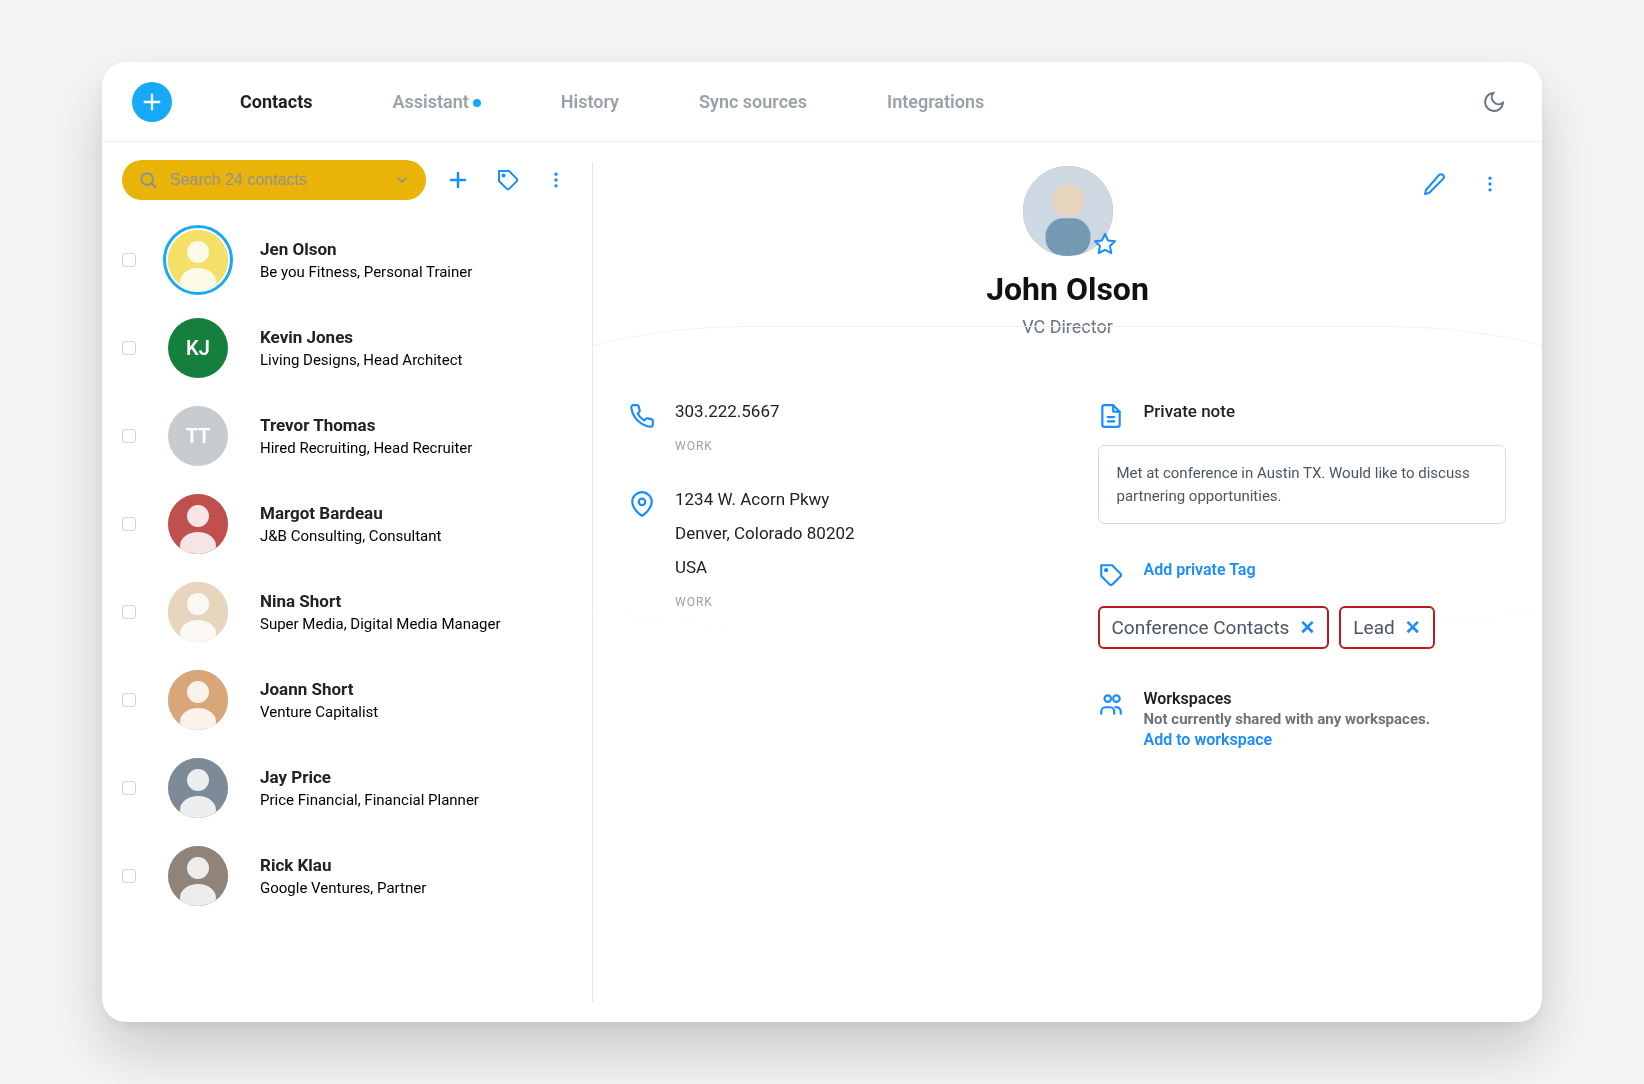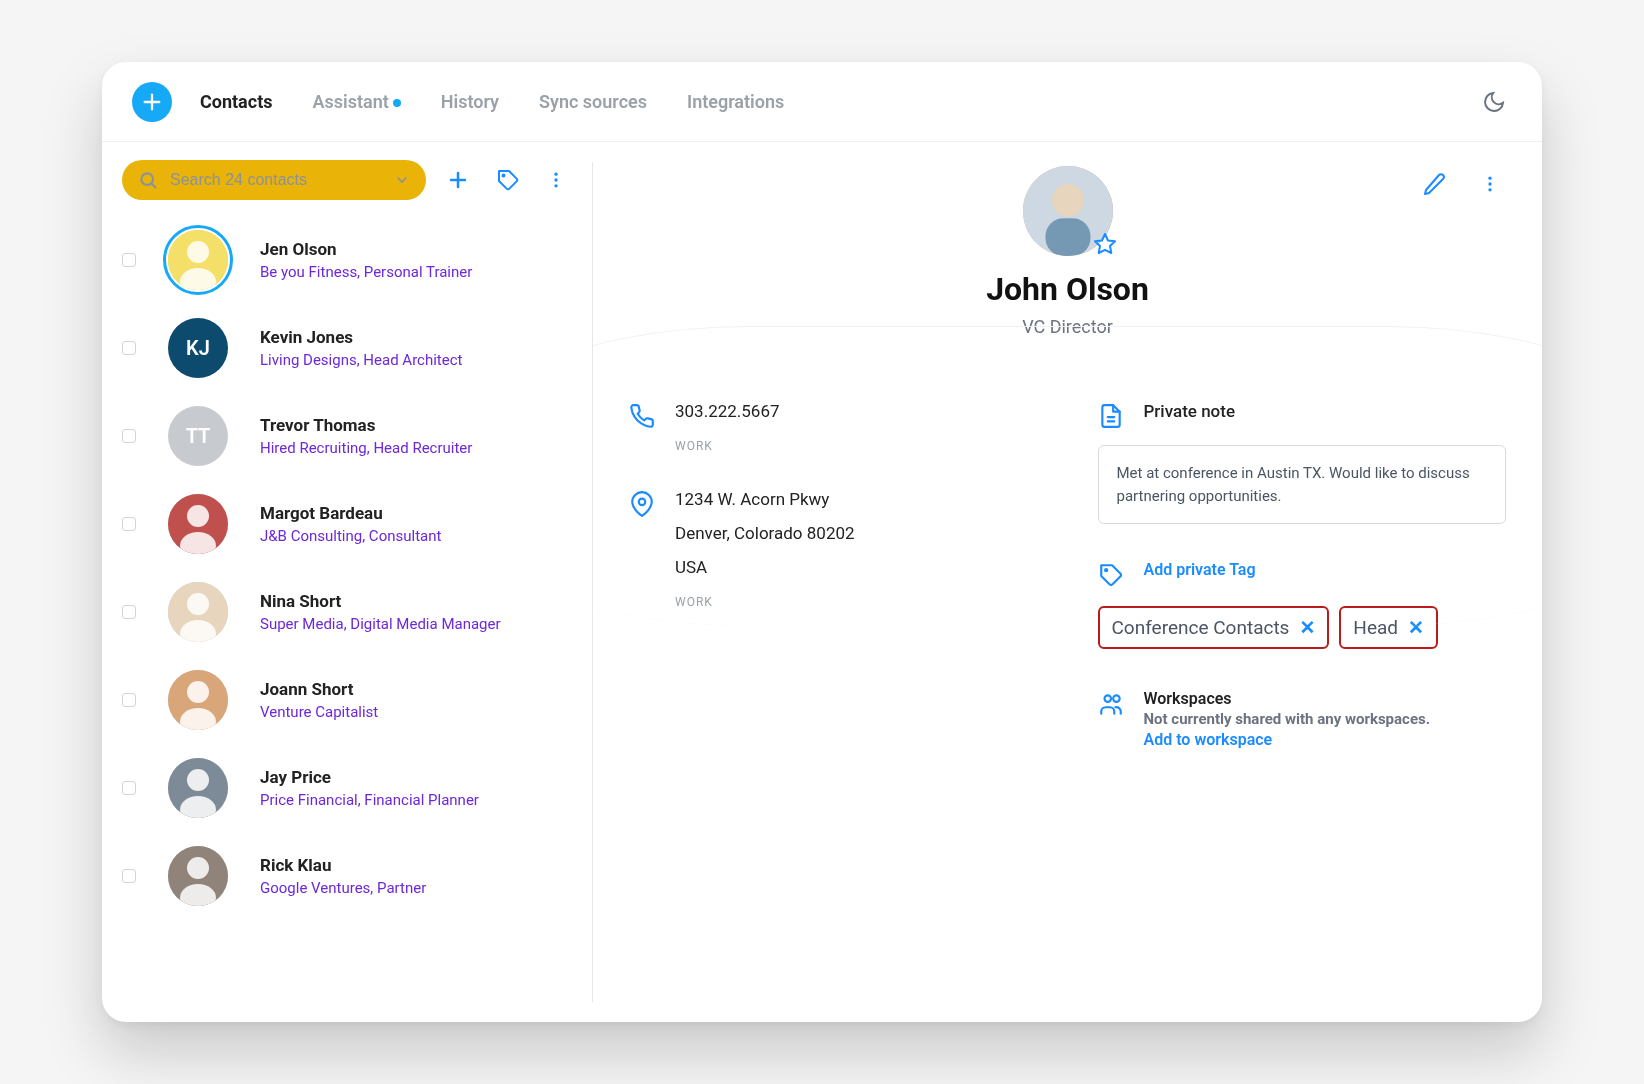--- a/index.html
+++ b/index.html
@@ -30,21 +30,21 @@
     border-bottom: 1px solid #eef0f2;
   }
   .logo {
     width: 40px; height: 40px; border-radius: 50%;
     background: #16a9f8;
     display: flex; align-items: center; justify-content: center;
     margin-right: 28px;
     color:#fff;
   }
   .nav { display: flex; gap: 40px; align-items: center; flex: 1; }
-  .nav-item { font-size: 18px; color: #9aa1a9; font-weight: 600; cursor: pointer; position: relative; }
+  .nav-item { font-size: 18px; color: #9aa1a9; font-weight: 600; cursor: pointer; position: relative; margin-left: 40px; }
   .nav-item.active { color: #222; font-weight: 700; }
   .nav-dot { width:8px; height:8px; border-radius:50%; background:#16a9f8; display:inline-block; margin-left:4px; vertical-align: middle;}
   .top-right { display:flex; align-items:center; gap:18px; }
   .icon-btn { background:none; border:none; cursor:pointer; padding:6px; display:flex; align-items:center; justify-content:center; color:#6b7280;}
   .pill {
     display:flex; align-items:center; gap:12px;
     border:1px solid #e5e7eb; border-radius: 999px;
     padding:5px 6px 5px 18px; font-size:16px; color:#4b5563;
     font-weight:500;
   }
@@ -73,21 +73,21 @@
   .avatar {
     width:60px; height:60px; border-radius:50%;
     background:#c7cbcf; color:#fff; font-weight:600; font-size:20px;
     display:flex; align-items:center; justify-content:center;
     flex-shrink:0; overflow:hidden;
   }
   .avatar.selected { outline:3px solid #16a9f8; outline-offset:2px; background:#f4df68;}
   .avatar svg { width:100%; height:100%; }
   .contact-meta { display:flex; flex-direction:column; gap:4px;}
   .contact-name { font-weight:700; font-size:17px; color:#222;}
-  .contact-sub { font-size:15px; color:#6d28d9;}
+  .contact-sub { font-size:15px; color:#000000;}
   .divider-v { width:1px; background:#e5e7eb; margin: 20px 0;}
   .detail { flex:1; position:relative; padding: 24px 36px 0 36px; overflow:auto;}
   .detail-actions { position:absolute; right:36px; top:24px; display:flex; gap:22px; align-items:center;}
   .hero { display:flex; flex-direction:column; align-items:center; gap:8px; padding-bottom:24px; position:relative;}
   .hero-avatar {
     width:90px; height:90px; border-radius:50%;
     background: linear-gradient(135deg,#d9c2a6,#b99473);
     position:relative; overflow:hidden;
     display:flex; align-items:center; justify-content:center;
   }
@@ -201,21 +201,21 @@
                 <ellipse cx="30" cy="52" rx="18" ry="14" fill="rgba(255,255,255,0.85)"></ellipse>
               </svg>
             </div>
             <div class="contact-meta">
               <div class="contact-name">Jen Olson</div>
               <div class="contact-sub">Be you Fitness, Personal Trainer</div>
             </div>
           </div>
           <div class="contact-row">
             <div class="chk"></div>
-            <div class="avatar" style="background: #0c4a6e;">KJ</div>
+            <div class="avatar" style="background: #15803d;">KJ</div>
             <div class="contact-meta">
               <div class="contact-name">Kevin Jones</div>
               <div class="contact-sub">Living Designs, Head Architect</div>
             </div>
           </div>
           <div class="contact-row">
             <div class="chk"></div>
             <div class="avatar" style="background: rgb(199, 203, 207);">TT</div>
             <div class="contact-meta">
               <div class="contact-name">Trevor Thomas</div>
@@ -384,21 +384,21 @@
                 </svg>
             </div>
             <span class="link-blue">Add private Tag</span>
           </div>
           <div class="tags" id="tags">
               <div class="tag">
                 <span>Conference Contacts</span>
                 <span class="tag-x">✕</span>
               </div>
               <div class="tag">
-                <span>Head</span>
+                <span>Lead</span>
                 <span class="tag-x">✕</span>
               </div>
             </div>
 
           <div class="info-row" style="margin-top:40px;">
             <div class="info-icon">
               <svg width="26" height="26" viewBox="0 0 24 24" fill="none" stroke="currentColor" stroke-width="2" stroke-linecap="round" stroke-linejoin="round">
                   <circle cx="9" cy="7" r="3"></circle>
                   <circle cx="17" cy="7" r="3"></circle>
                   <path d="M3 21v-2a4 4 0 0 1 4-4h4a4 4 0 0 1 4 4v2"></path>

